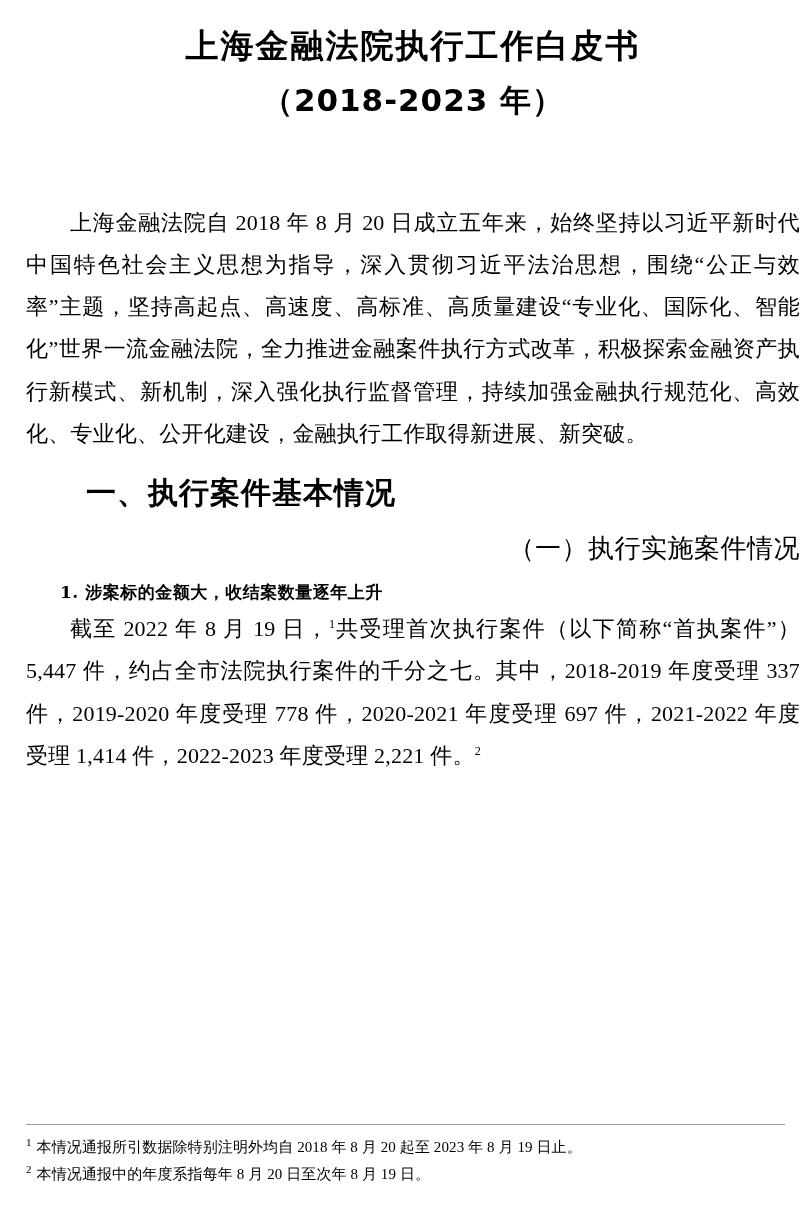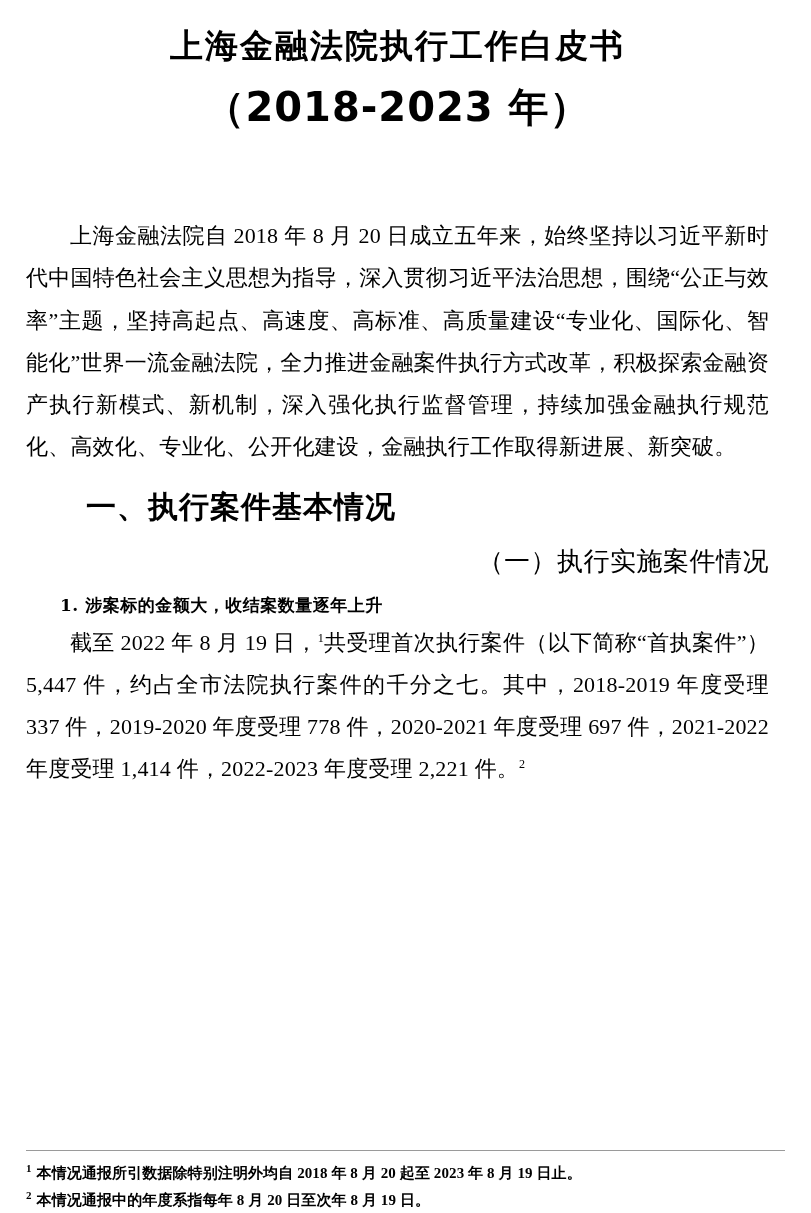--- a/index.html
+++ b/index.html
@@ -12,35 +12,35 @@
     height: 1213px;
     font-family: "Liberation Serif", "DejaVu Serif", serif;
     color: #000000;
     position: relative;
     overflow: hidden;
   }
   .page {
     width: 811px;
     height: 1213px;
     box-sizing: border-box;
-    padding: 14px 42px 0 26px;
+    padding: 14px 11px 0 26px;
     position: relative;
   }
   .doc-title {
     text-align: center;
     font-size: 33px;
     font-weight: bold;
     letter-spacing: 2px;
     line-height: 1.55;
     margin: 6px 0 0 0;
     font-family: "DejaVu Sans", "Liberation Sans", sans-serif;
   }
   .doc-subtitle {
     text-align: center;
-    font-size: 40px;
+    font-size: 31px;
     font-weight: bold;
     letter-spacing: 1px;
     line-height: 1.5;
     margin: 6px 0 0 0;
     font-family: "DejaVu Sans", "Liberation Sans", sans-serif;
   }
   .body-gap {
     height: 78px;
   }
   p.para {
@@ -76,22 +76,21 @@
     margin: 4px 0 0 0;
     text-indent: 2em;
     line-height: 1.85;
     letter-spacing: 0.5px;
     font-family: "DejaVu Serif", serif;
   }
   .footnote-area {
     position: absolute;
     left: 26px;
     right: 26px;
-    bottom: 0;
-    font-weight: bold;
+    bottom: 26px;
   }
   .footnote-rule {
     border: none;
     border-top: 1px solid #9a9a9a;
     margin: 0 0 8px 0;
     width: 100%;
   }
   .footnote {
     font-size: 15px;
     line-height: 1.75;

